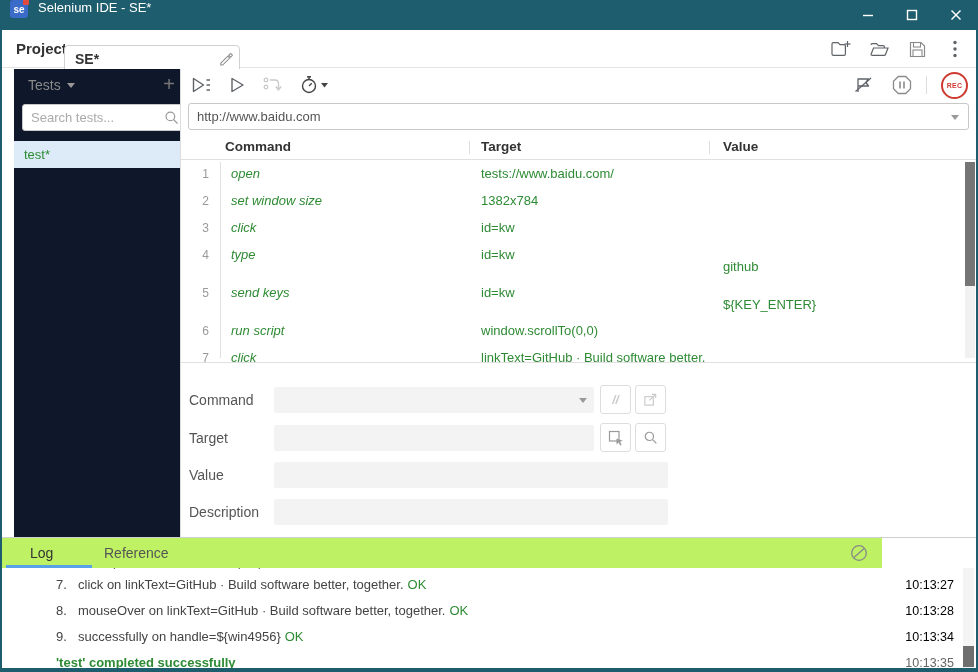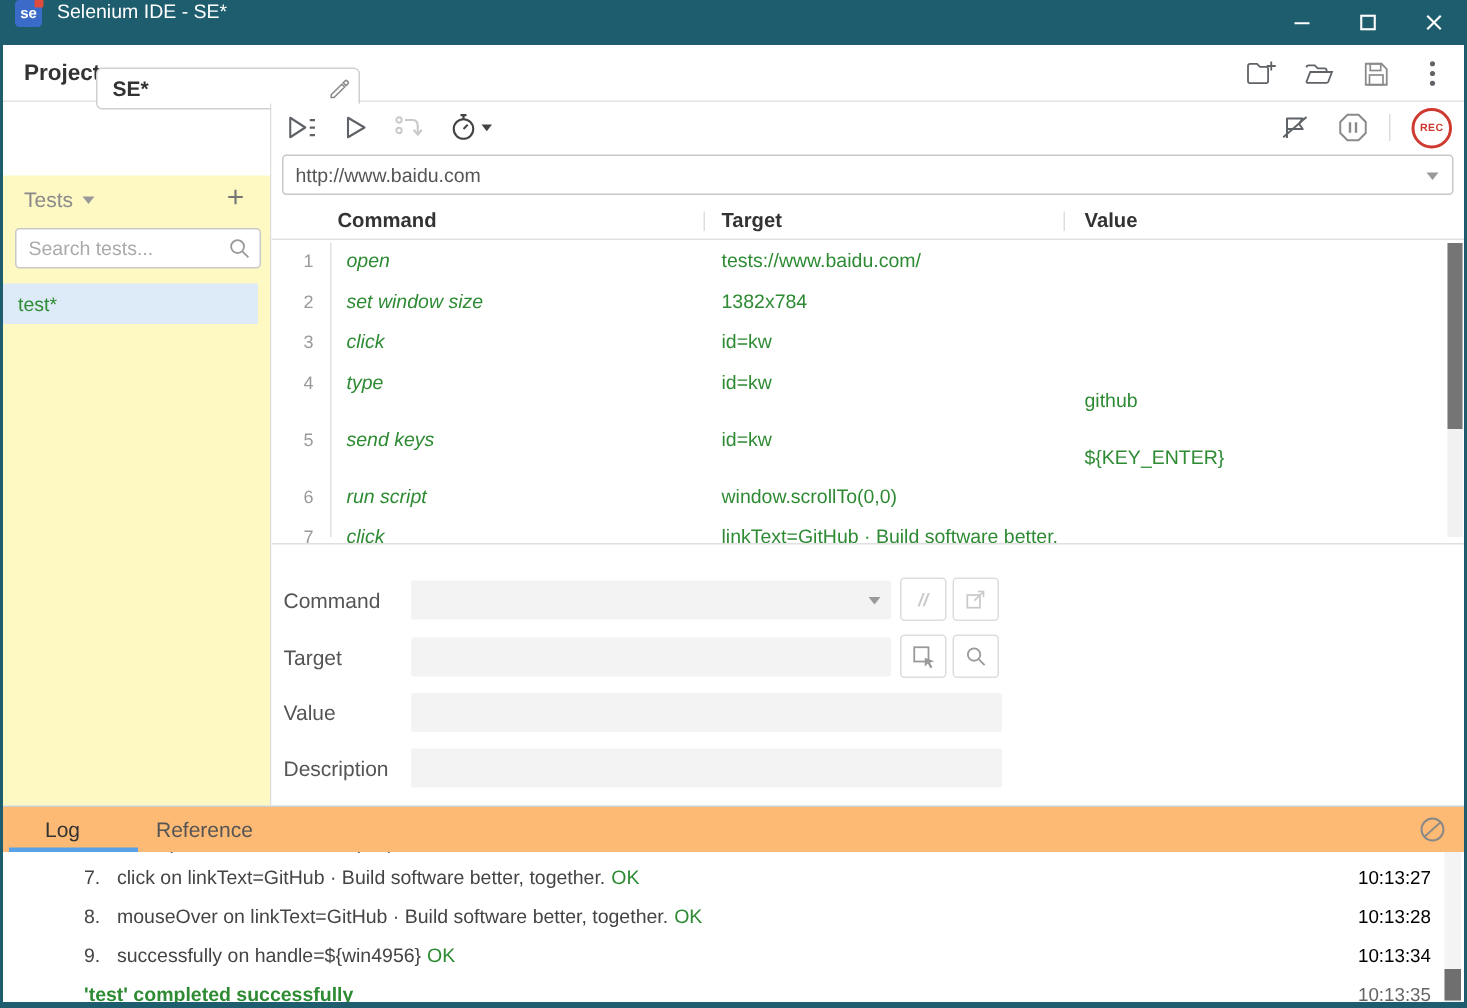--- a/index.html
+++ b/index.html
@@ -18,21 +18,21 @@
   
   .projectbar { position:absolute; left:2px; top:30px; width:974px; height:38px; background:#fff; border-bottom:1px solid #e3e3e3; }
   .project-label { position:absolute; left:14px; top:0; line-height:38px; font-size:15px; font-weight:bold; color:#333; }
   .project-input-wrap { position:absolute; left:62px; top:15px; width:176px; height:28px; border:1px solid #d0d0d0; border-radius:4px; background:#fff; }
   .project-input { position:absolute; left:0; top:0; width:148px; height:26px; border:none; outline:none; padding-left:10px; font-size:14px; font-weight:bold; color:#333; font-family:"Liberation Sans",sans-serif; background:transparent; }
   .project-edit { position:absolute; right:6px; top:5px; }
   .project-icons { position:absolute; right:10px; top:0; height:38px; display:flex; align-items:center; gap:16px; }
   .pb-icon { width:22px; height:22px; display:flex; align-items:center; justify-content:center; cursor:pointer; }
 
   
-  .sidebar { position:absolute; left:2px; top:69px; width:178px; height:468px; background:#fef9c3;margin-top:48px; }
+  .sidebar { position:absolute; left:14px; top:69px; width:178px; height:468px; background:#0f172a; }
   .sidebar-divider { position:absolute; left:180px; top:69px; width:1px; height:468px; background:#ddd; }
   .tests-header { position:absolute; left:0; top:0; width:178px; height:31px; display:flex; align-items:center; }
   .tests-label { margin-left:14px; font-size:14px; color:#8a8a8a; }
   .caret { width:0; height:0; border-left:4px solid transparent; border-right:4px solid transparent; border-top:5px solid #999; display:inline-block; }
   .tests-caret { margin-left:6px; margin-top:2px; }
   .add-test { position:absolute; right:12px; top:4px; font-size:20px; color:#777; width:22px; height:22px; text-align:center; line-height:22px; cursor:pointer; }
   .search-wrap { position:absolute; left:8px; top:35px; width:164px; height:27px; border:1px solid #c9c9c9; border-radius:3px; background:#fff; }
   .search-input { position:absolute; left:0; top:0; width:138px; height:25px; border:none; outline:none; padding-left:8px; font-size:13px; color:#555; font-family:"Liberation Sans",sans-serif; background:transparent; }
   .search-input::placeholder { color:#aaa; }
   .search-icon { position:absolute; right:6px; top:5px; }
@@ -77,21 +77,21 @@
   .w-short { width:320px; }
   .w-long { width:394px; }
   .form-caret { position:absolute; left:398px; top:12px; border-top-color:#9a9a9a; }
   .mini-btn { position:absolute; top:-1px; width:31px; height:29px; border:1px solid #ddd; border-radius:3px; background:#fff; display:flex; align-items:center; justify-content:center; cursor:pointer; }
   .mini-btn.b1 { left:419px; }
   .mini-btn.b2 { left:454px; }
   .comment-glyph { font-size:12px; font-style:italic; font-weight:bold; color:#c9c9c9; }
 
   
   .log-panel { position:absolute; left:0; top:537px; width:978px; height:131px; background:#fff; border-top:1px solid #cfcfcf; }
-  .log-header { position:absolute; left:0; top:0; width:978px; height:30px; background:#fdba74; }
+  .log-header { position:absolute; left:0; top:0; width:882px; height:30px; background:#bef264; }
   .log-tab { position:absolute; top:0; height:30px; line-height:30px; font-size:14px; cursor:pointer; }
   .tab-log { left:30px; color:#333; }
   .tab-ref { left:104px; color:#555; }
   .tab-underline { position:absolute; left:6px; top:27px; width:86px; height:3px; background:#58a1e6; }
   .clear-log { position:absolute; right:14px; top:6px; cursor:pointer; }
   .log-list { position:absolute; left:0; top:30px; width:978px; height:101px; overflow:hidden; background:#fff;padding-left:48px; }
   .clipped-line { height:4px; overflow:hidden; }
   .clipped-line .inner { margin-top:-14px; font-size:13px; color:#555; padding-left:8px; }
   .log-entry { position:relative; height:26px; line-height:26px; font-size:13px; color:#444; padding-left:8px; }
   .log-num { display:inline-block; width:22px; }

